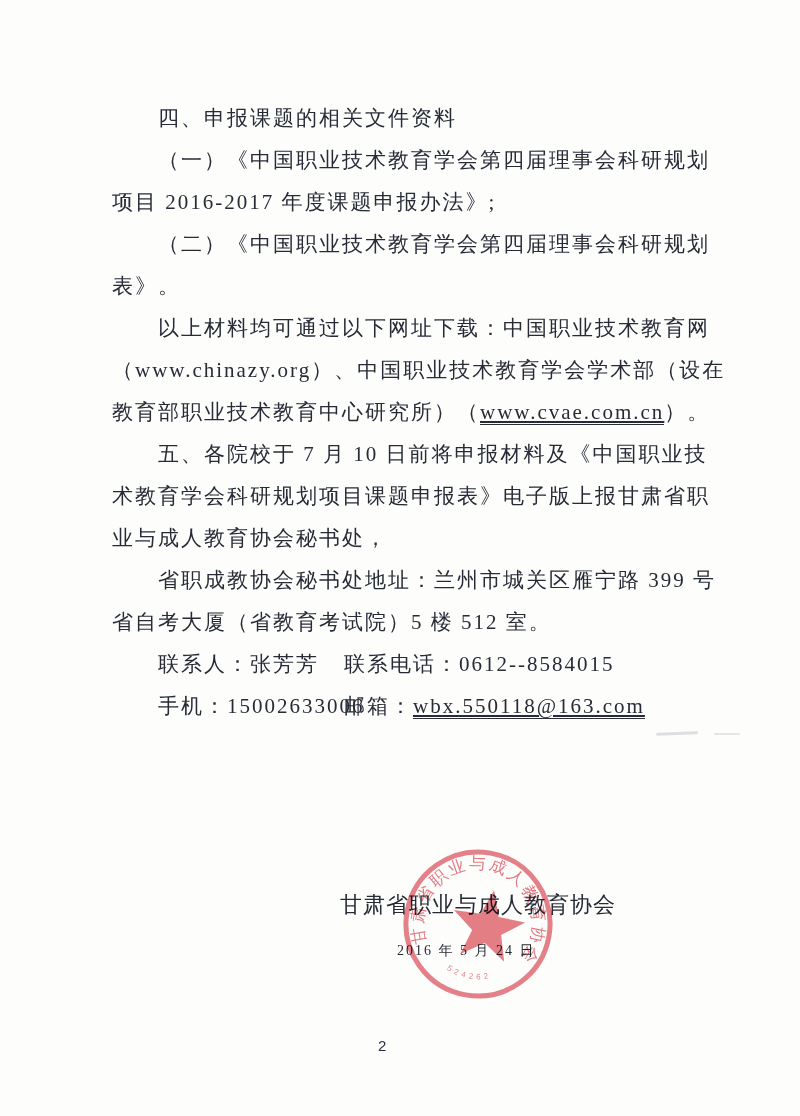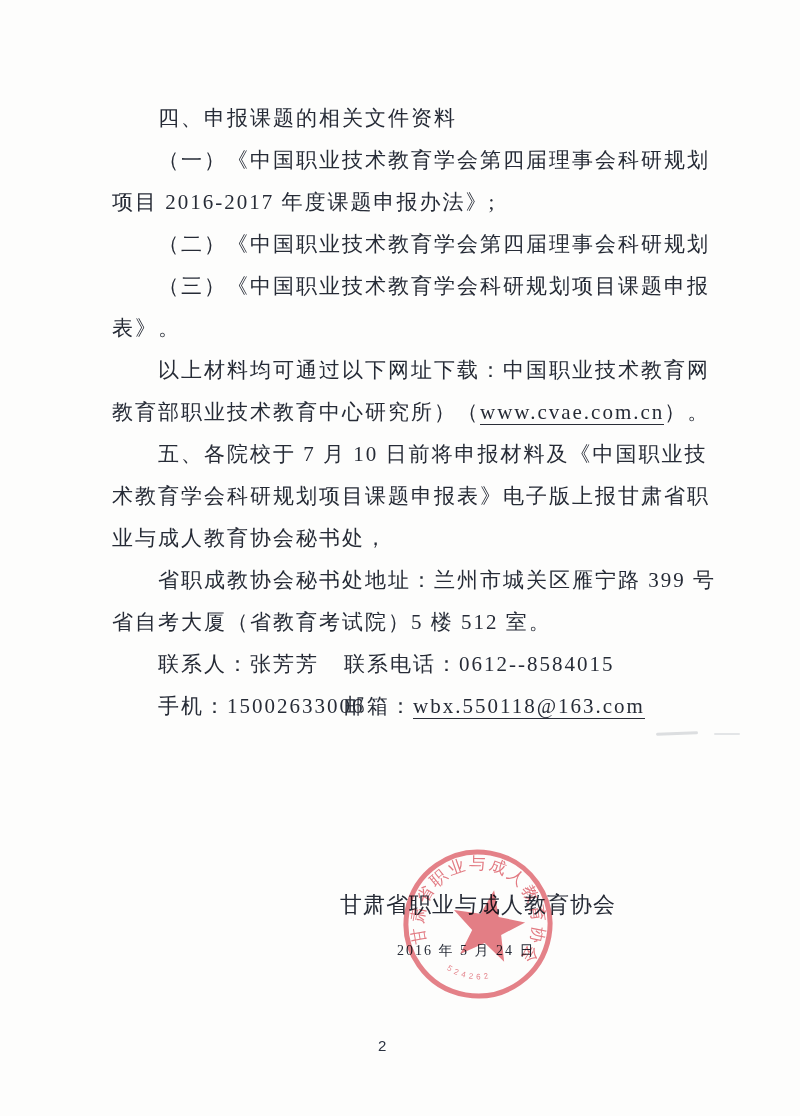--- a/index.html
+++ b/index.html
@@ -15,21 +15,21 @@
     position:absolute;
     left:112px; top:97px; width:620px;
   }
   .doc p {
     margin:0; height:42px; line-height:42px;
     font-size:21px; letter-spacing:2px;
     white-space:nowrap;
   }
   .ind { padding-left:46px; }
   .col1 { display:inline-block; width:186px; }
-  .u { border-bottom:1.6px solid #2a2e38; }
+  .u { border-bottom:1.6px solid #2a2e38;text-decoration:underline; }
   .signature-org {
     position:absolute; left:340px; top:891px;
     font-size:22px; letter-spacing:1px; line-height:28px;
     white-space:nowrap;
   }
   .signature-date {
     position:absolute; left:397px; top:937px;
     font-size:14px; letter-spacing:2px; line-height:27px;
     white-space:nowrap;
   }
@@ -56,23 +56,23 @@
 </head>
 <body>
 
 <div class="page">
 
   <div class="doc">
     <p class="ind">四、申报课题的相关文件资料</p>
     <p class="ind">（一）《中国职业技术教育学会第四届理事会科研规划</p>
     <p>项目 2016-2017 年度课题申报办法》;</p>
     <p class="ind">（二）《中国职业技术教育学会第四届理事会科研规划</p>
-    <p class="ind">（三）《中国职业技术教育学会科研规划项目课题申报</p>
     <p>表》。</p>
     <p class="ind">以上材料均可通过以下网址下载：中国职业技术教育网</p>
+    <p>（www.chinazy.org）、中国职业技术教育学会学术部（设在</p>
     <p><span>教育部职业技术教育中心研究所）（</span><span class="u">www.cvae.com.cn</span><span>）。</span></p>
     <p class="ind">五、各院校于 7 月 10 日前将申报材料及《中国职业技</p>
     <p>术教育学会科研规划项目课题申报表》电子版上报甘肃省职</p>
     <p>业与成人教育协会秘书处，</p>
     <p class="ind">省职成教协会秘书处地址：兰州市城关区雁宁路 399 号</p>
     <p>省自考大厦（省教育考试院）5 楼 512 室。</p>
     <p class="ind"><span class="col1">联系人：张芳芳</span><span>联系电话：0612--8584015</span></p>
     <p class="ind"><span class="col1">手机：15002633006</span><span>邮箱：</span><span class="u">wbx.550118@163.com</span></p>
   </div>
 

